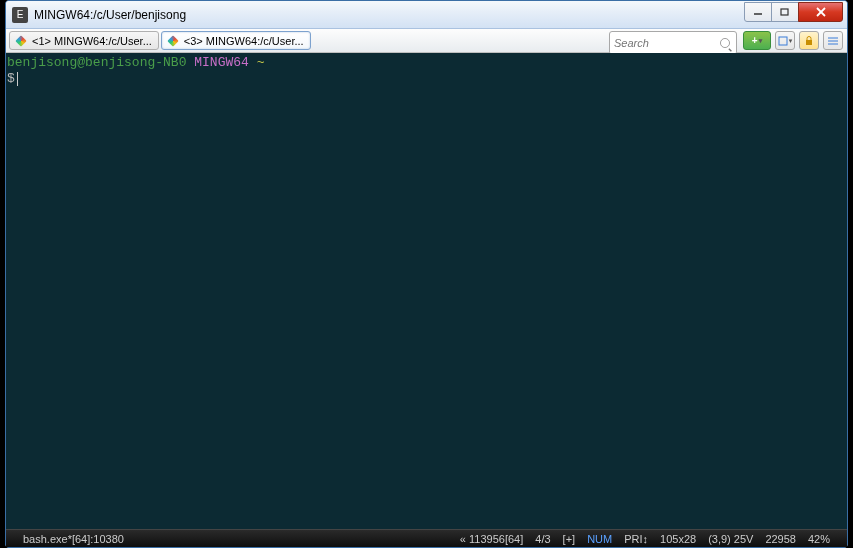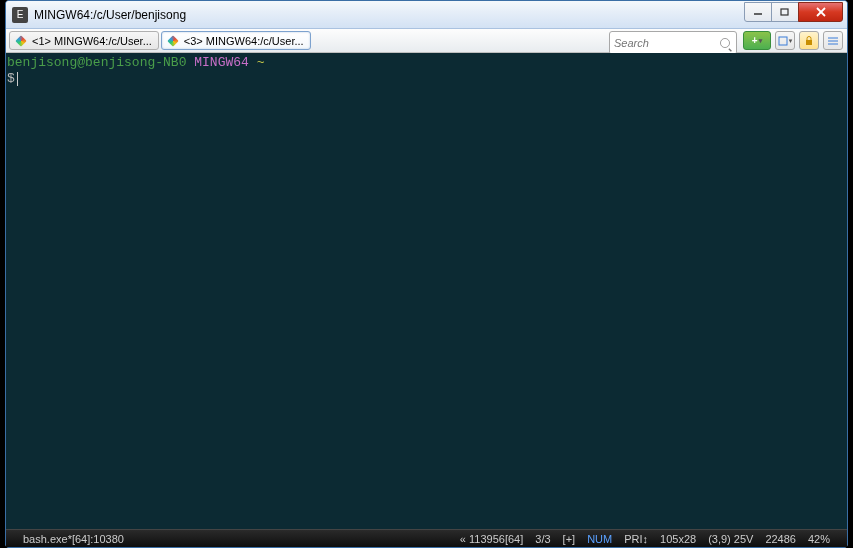--- a/index.html
+++ b/index.html
@@ -284,23 +284,23 @@
 
   <div class="terminal">
     <div class="term-line"><span class="c-user">benjisong</span><span class="c-user">@</span><span class="c-user">benjisong-NB0</span> <span class="c-env">MINGW64</span> <span class="c-path">~</span></div>
     <div class="term-line"><span class="c-prompt">$</span><span class="cursor"></span></div>
   </div>
 
   <div class="statusbar">
     <span class="seg">bash.exe*[64]:10380</span>
     <span class="spacer"></span>
     <span class="seg">« 113956[64]</span>
-    <span class="seg">3/3</span>
+    <span class="seg">4/3</span>
     <span class="seg">[+]</span>
     <span class="seg" style="color:#5aa0ff">NUM</span>
     <span class="seg">PRI↕</span>
     <span class="seg">105x28</span>
     <span class="seg">(3,9) 25V</span>
-    <span class="seg">22486</span>
+    <span class="seg">22958</span>
     <span class="seg" style="margin-right:0">42%</span>
   </div>
 
 </div>
 
 </body></html>

